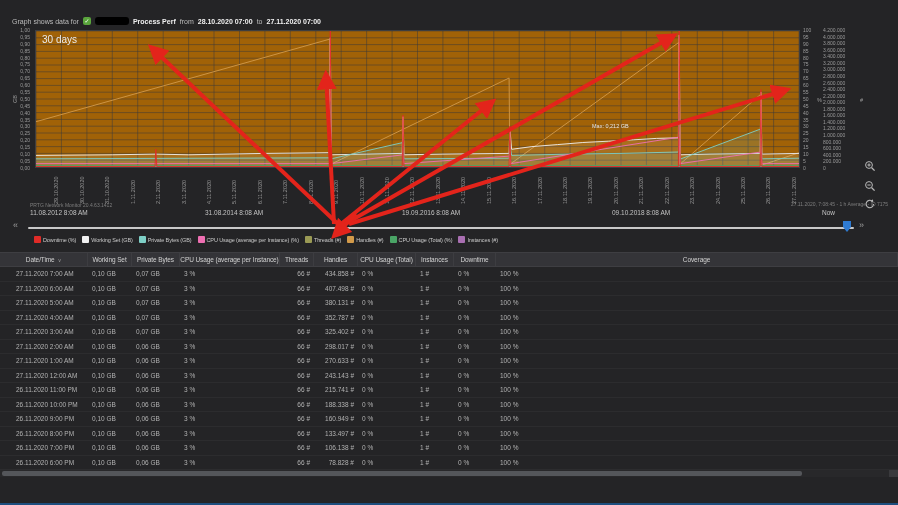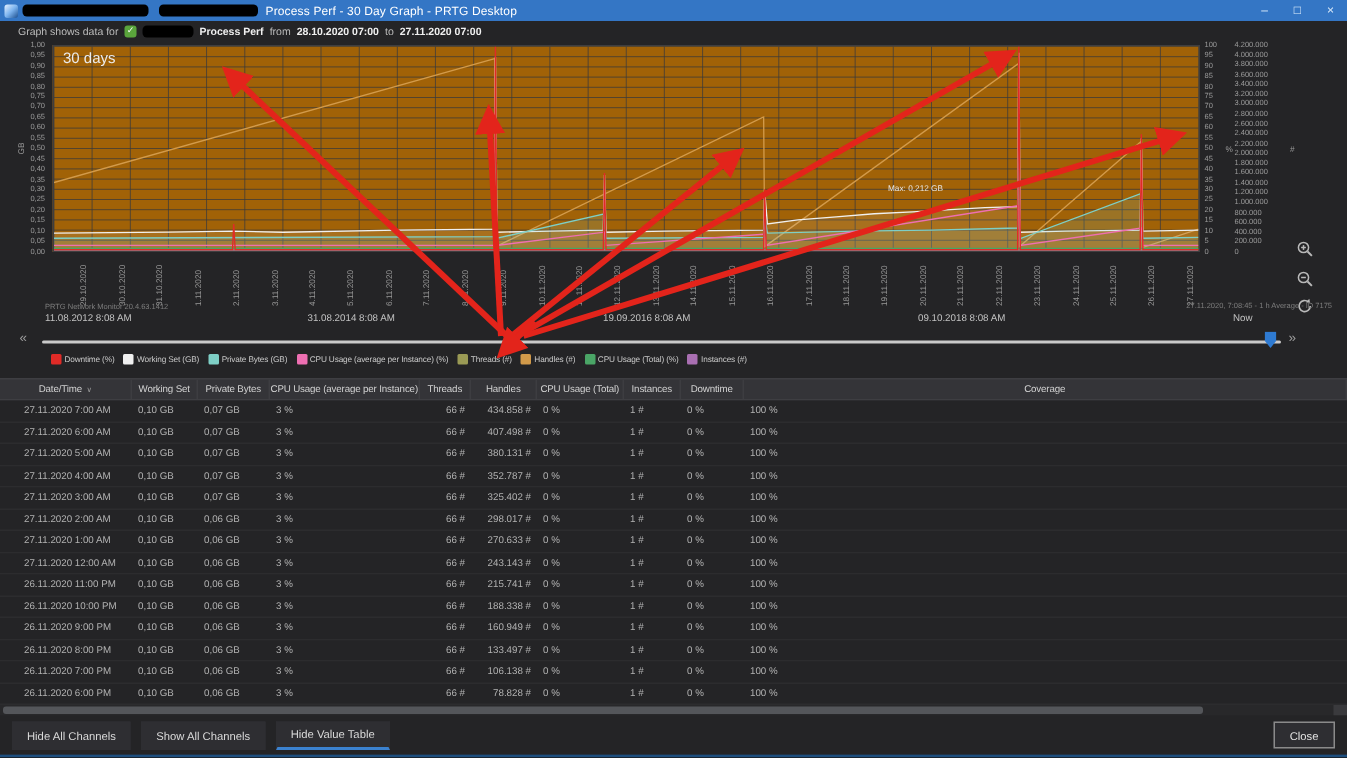--- a/index.html
+++ b/index.html
@@ -63,31 +63,20 @@
   .bbtn{height:19px;padding:0 9px;background:#2e2e32;color:#dadada;font-size:7.5px;display:flex;align-items:center;cursor:pointer;border:1px solid #2e2e32;}
   .bbtn.active{border-bottom:2px solid #3b82d0;}
   #closebtn{margin-left:auto;background:#2e2e32;border:1px solid #8a8a8a;color:#e4e4e4;height:18px;padding:0 10px;}
   #anno{position:absolute;left:0;top:0;pointer-events:none;z-index:40;}
 </style>
 </head>
 <body>
 
 <div id="win">
 
-  <div id="titlebar">
-    <div id="appicon"></div>
-    <div id="tb-blob1" class="redact"></div>
-    <div id="tb-blob2" class="redact"></div>
-    <div id="tb-title">Process Perf - 30 Day Graph - PRTG Desktop</div>
-    <div id="tb-ctrls">
-      <div class="tbtn">–</div>
-      <div class="tbtn">□</div>
-      <div class="tbtn">×</div>
-    </div>
-  </div>
 
   <div id="subhdr">
     <span>Graph shows data for</span>
     <span id="okcheck">✓</span>
     <span id="sh-blob" class="redact"></span>
     <b>Process Perf</b>
     <span>from</span>
     <b>28.10.2020 07:00</b>
     <span>to</span>
     <b>27.11.2020 07:00</b>
@@ -539,26 +528,20 @@
           <div class="td" style="width: 402px;">100 %</div>
         </div>
       </div>
   </div>
 
   <div id="hscroll">
     <div id="hthumb"></div>
     <div id="hcorner"></div>
   </div>
 
-  <div id="botbar">
-    <div class="bbtn">Hide All Channels</div>
-    <div class="bbtn">Show All Channels</div>
-    <div class="bbtn active">Hide Value Table</div>
-    <div class="bbtn" id="closebtn">Close</div>
-  </div>
 
   <svg id="anno" width="898" height="505">
       <defs>
         <marker id="ah" markerWidth="5" markerHeight="5" refX="3.6" refY="2.5" orient="auto">
           <path d="M0,0 L5,2.5 L0,5 Z" fill="#e3241b"></path>
         </marker>
       </defs>
       <line x1="338" y1="224" x2="152" y2="48" stroke="#e3241b" stroke-width="4" marker-end="url(#ah)"></line>
       <line x1="334" y1="224" x2="326" y2="75" stroke="#e3241b" stroke-width="4" marker-end="url(#ah)"></line>
       <line x1="341" y1="224" x2="492" y2="102" stroke="#e3241b" stroke-width="4" marker-end="url(#ah)"></line>

